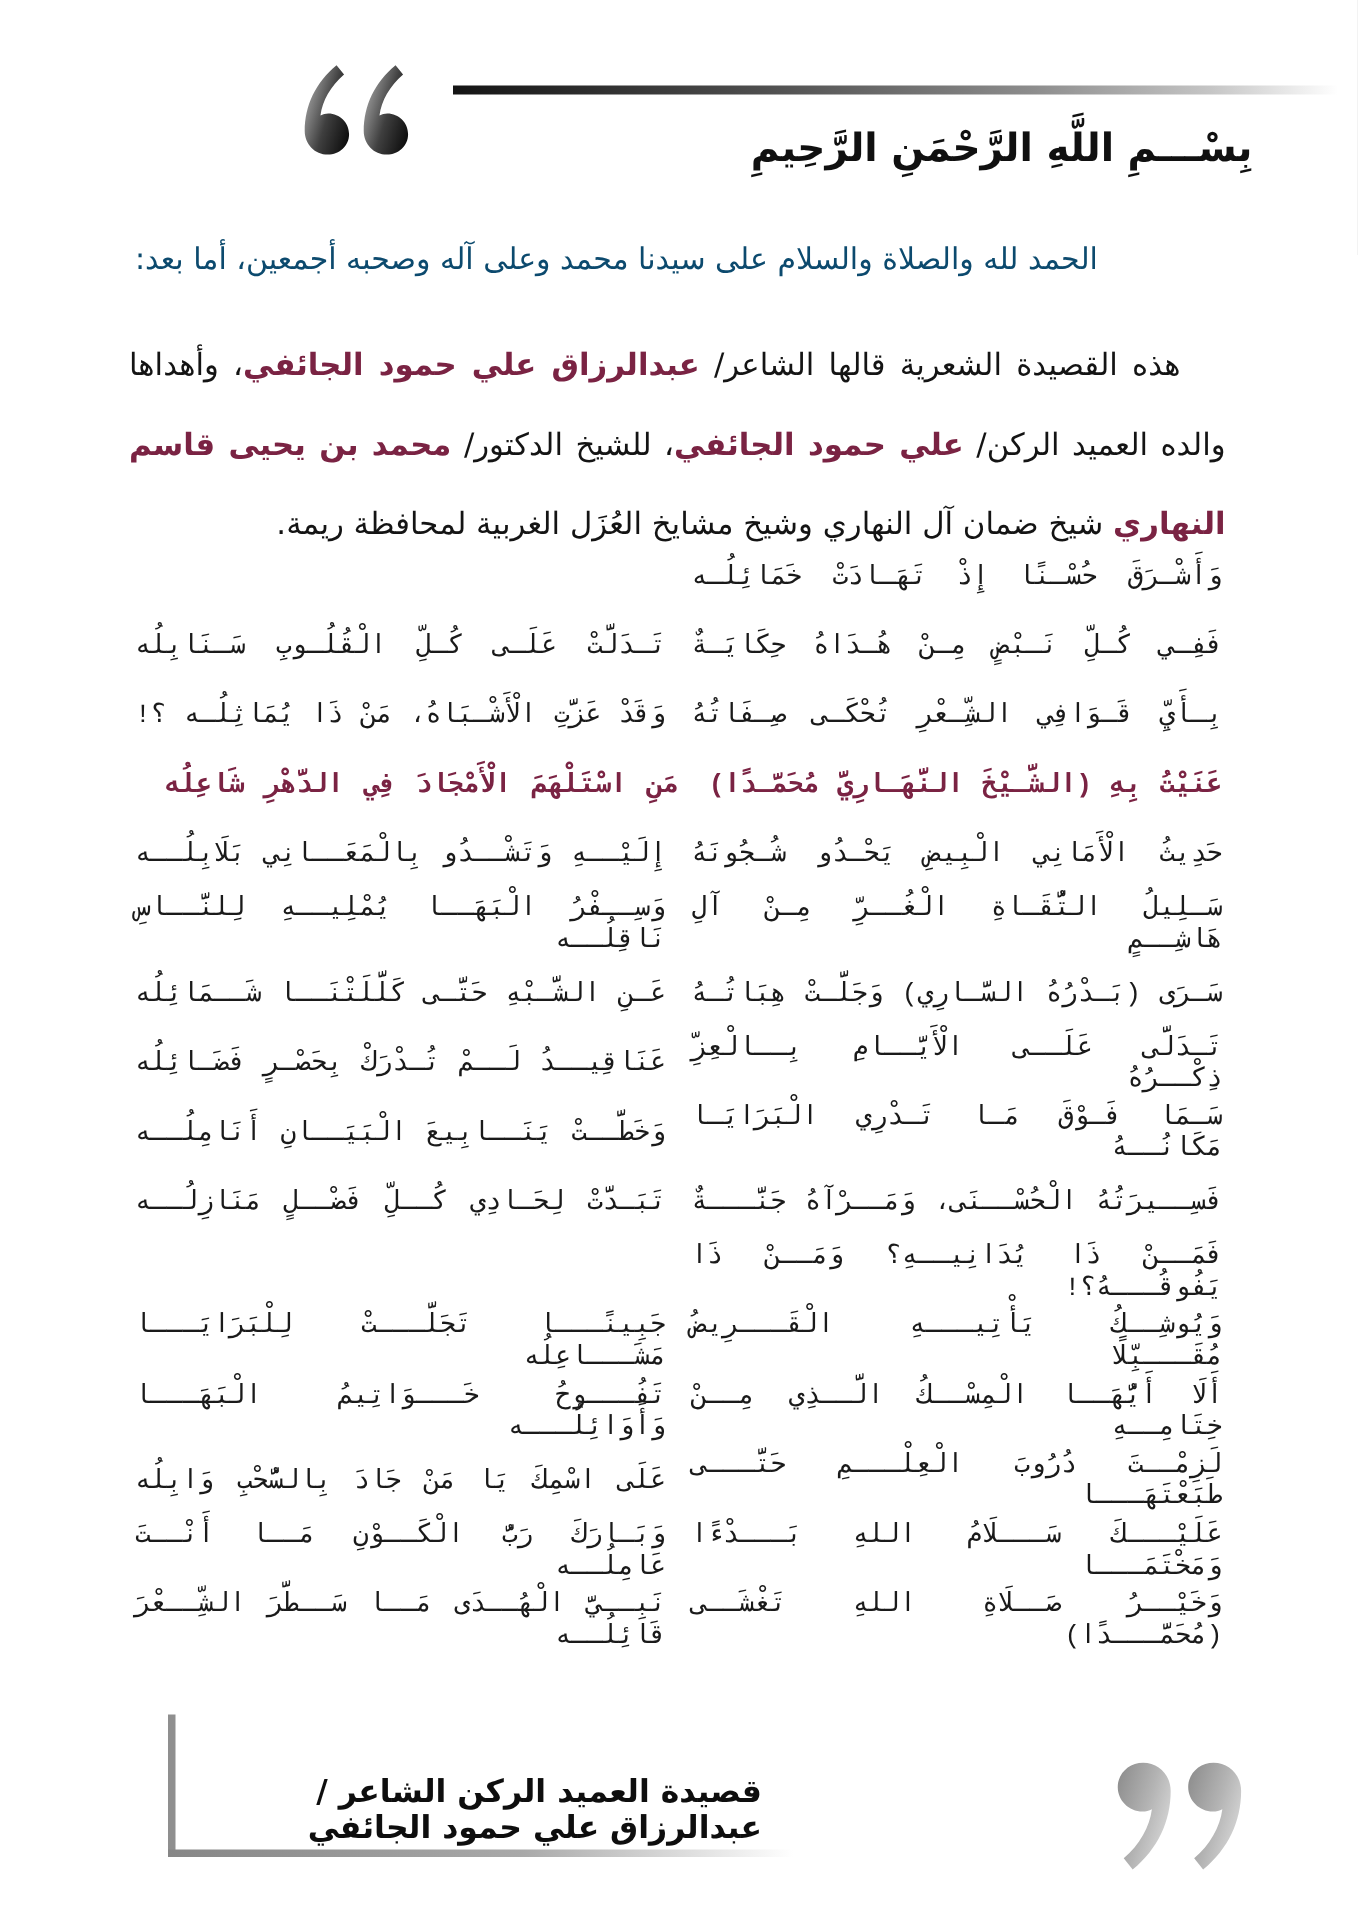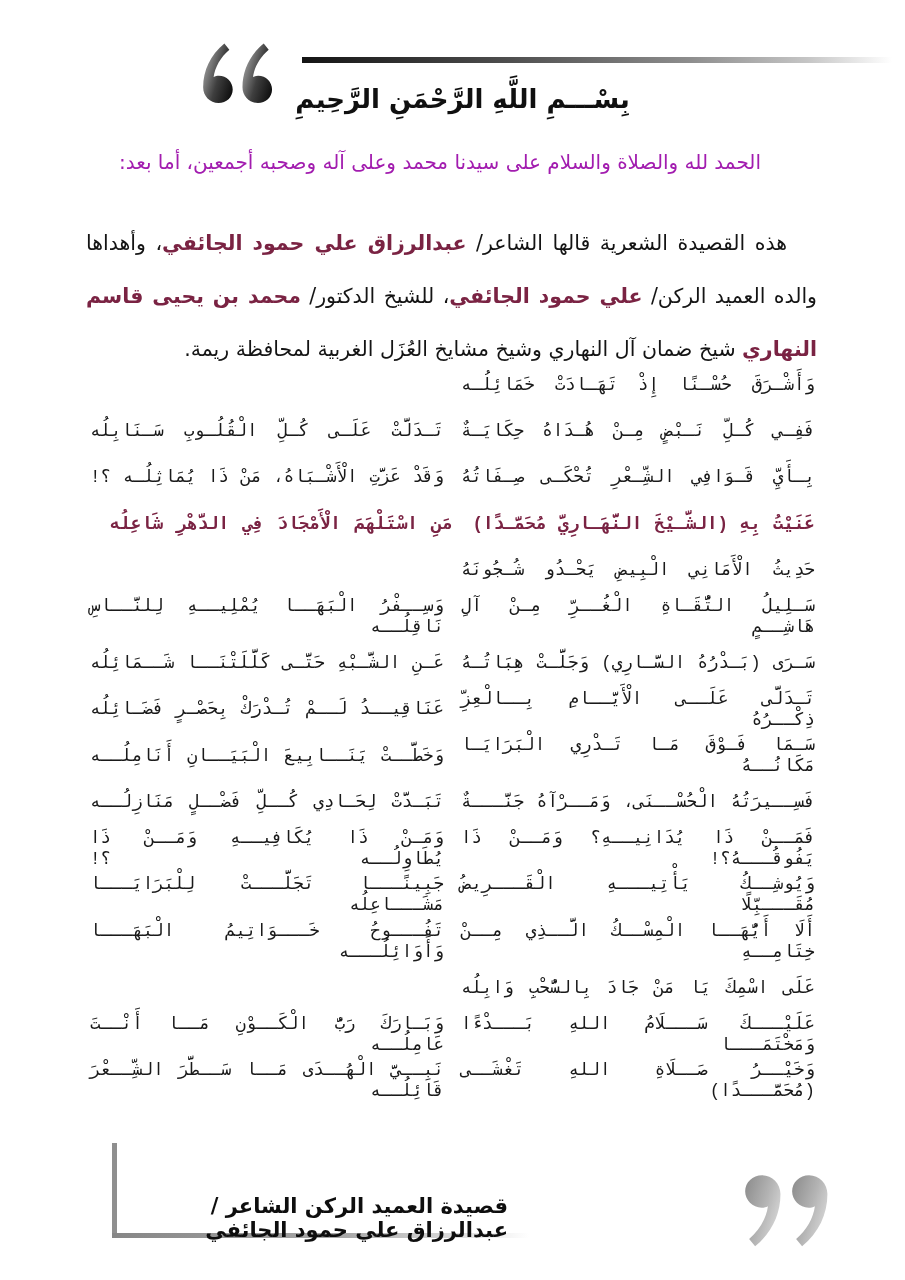--- a/index.html
+++ b/index.html
@@ -8,26 +8,26 @@
     margin:0 auto;overflow:hidden;
     font-family:"DejaVu Sans","Liberation Sans",sans-serif;
   }
   
   .open-quote{position:absolute;left:197px;top:42px;width:80px;height:62px;}
   .top-rule{
     position:absolute;left:302px;top:57px;width:596px;height:6px;
     background:linear-gradient(to right,#141414 0%,#4f4f4f 35%,#8d8d8d 65%,#c6c6c6 85%,rgba(255,255,255,0) 99%);
   }
   .basmala{
-    position:absolute;left:90px;right:70px;top:84px;direction:rtl;text-align:center;
+    position:absolute;left:90px;right:70px;top:84px;direction:rtl;
     font-size:26px;font-weight:bold;color:#101010;letter-spacing:0;
   }
   .hamdala{
-    position:absolute;left:90px;right:90px;top:150px;direction:rtl;text-align:center;
-    padding-right:25px;font-size:20px;color:#a21caf;
+    position:absolute;left:90px;right:90px;top:160px;direction:rtl;text-align:left;
+    padding-right:25px;font-size:20px;color:#0c4a6e;
   }
   
   .intro{
     position:absolute;left:86px;right:88px;top:196px;direction:rtl;
     text-align:justify;text-indent:30px;font-size:20.5px;line-height:53px;color:#141414;
   }
   .intro .name{color:var(--accent);font-weight:bold;margin-top:12px;}
   
   .poem{position:absolute;left:90px;right:90px;top:361px;direction:rtl;}
   .verse{display:flex;justify-content:space-between;align-items:center;height:46.4px;}
@@ -37,21 +37,21 @@
   }
   .verse.accent .hemi{color:var(--accent);font-weight:bold;margin-left:20px;}
   
   .footer-vrule{position:absolute;left:112px;top:1143px;width:5px;height:95px;background:#8f8f8f;}
   .footer-hrule{
     position:absolute;left:112px;top:1233px;width:430px;height:5px;
     background:linear-gradient(to right,#868686 0%,#a9a9a9 55%,rgba(255,255,255,0) 97%);
   }
   .footer-title{
     position:absolute;left:130px;top:1182px;width:378px;direction:rtl;text-align:right;
-    font-size:21px;font-weight:bold;color:#0e0e0e;margin-top:12px;
+    font-size:21px;font-weight:bold;color:#0e0e0e;
   }
   .close-quote{position:absolute;left:741px;top:1174px;width:92px;height:74px;}
 </style>
 </head>
 <body>
 
 <div class="page" style="--accent: #7a2343;">
 
   <svg class="open-quote" viewBox="0 0 60 52" preserveAspectRatio="xMidYMid meet" aria-hidden="true">
     <defs>
@@ -86,20 +86,21 @@
       <div class="verse">
         <div class="hemi">بِـأَيِّ قَـوَافِي الشِّـعْرِ تُحْكَـى صِـفَاتُهُ</div>
         <div class="hemi">وَقَدْ عَزَّتِ الْأَشْـبَاهُ، مَنْ ذَا يُمَاثِلُـه ؟!</div>
       </div>
       <div class="verse accent">
         <div class="hemi">عَنَيْتُ بِهِ (الشَّـيْخَ النَّهَـارِيَّ مُحَمَّـدًا)</div>
         <div class="hemi">مَنِ اسْتَلْهَمَ الْأَمْجَادَ فِي الدَّهْرِ شَاعِلُه</div>
       </div>
       <div class="verse">
         <div class="hemi">حَدِيثُ الْأَمَانِي الْبِيضِ يَحْـدُو شُـجُونَهُ</div>
+        <div class="hemi">إِلَيْــهِ وَتَشْــدُو بِالْمَعَــانِي بَلَابِلُــه</div>
       </div>
       <div class="verse">
         <div class="hemi">سَـلِيلُ التُّقَـاةِ الْغُــرِّ مِـنْ آلِ هَاشِــمٍ</div>
         <div class="hemi">وَسِــفْرُ الْبَهَــا يُمْلِيــهِ لِلنَّــاسِ نَاقِلُــه</div>
       </div>
       <div class="verse">
         <div class="hemi">سَـرَى (بَـدْرُهُ السَّـارِي) وَجَلَّـتْ هِبَاتُـهُ</div>
         <div class="hemi">عَـنِ الشَّـبْهِ حَتَّـى كَلَّلَتْنَــا شَــمَائِلُه</div>
       </div>
       <div class="verse">
@@ -109,31 +110,31 @@
       <div class="verse">
         <div class="hemi">سَـمَا فَـوْقَ مَـا تَـدْرِي الْبَرَايَـا مَكَانُــهُ</div>
         <div class="hemi">وَخَطَّــتْ يَنَــابِيعَ الْبَيَــانِ أَنَامِلُــه</div>
       </div>
       <div class="verse">
         <div class="hemi">فَسِــيرَتُهُ الْحُسْــنَى، وَمَــرْآهُ جَنَّـــةٌ</div>
         <div class="hemi">تَبَـدَّتْ لِحَـادِي كُــلِّ فَضْــلٍ مَنَازِلُــه</div>
       </div>
       <div class="verse">
         <div class="hemi">فَمَــنْ ذَا يُدَانِيــهِ؟ وَمَــنْ ذَا يَفُوقُـــهُ؟!</div>
-        <div class="hemi">وَمَـنْ ذَا يُكَافِيــهِ وَمَــنْ ذَا يُطَاوِلُــه ؟!</div>
       </div>
       <div class="verse">
         <div class="hemi">وَيُوشِــكُ يَأْتِيـــهِ الْقَـــرِيضُ مُقَـــبِّلًا</div>
         <div class="hemi">جَبِينًـــا تَجَلَّـــتْ لِلْبَرَايَـــا مَشَـــاعِلُه</div>
       </div>
       <div class="verse">
         <div class="hemi">أَلَا أَيُّهَــا الْمِسْــكُ الَّــذِي مِــنْ خِتَامِــهِ</div>
         <div class="hemi">تَفُـــوحُ خَـــوَاتِيمُ الْبَهَـــا وَأَوَائِلُـــه</div>
       </div>
       <div class="verse">
+        <div class="hemi">لَزِمْــتَ دُرُوبَ الْعِلْـــمِ حَتَّـــى طَبَعْتَهَـــا</div>
         <div class="hemi">عَلَى اسْمِكَ يَا مَنْ جَادَ بِالسُّحْبِ وَابِلُه</div>
       </div>
       <div class="verse">
         <div class="hemi">عَلَيْـــكَ سَـــلَامُ اللهِ بَـــدْءًا وَمَخْتَمَـــا</div>
         <div class="hemi">وَبَـارَكَ رَبُّ الْكَــوْنِ مَــا أَنْــتَ عَامِلُــه</div>
       </div>
       <div class="verse">
         <div class="hemi">وَخَيْــرُ صَــلَاةِ اللهِ تَغْشَــى (مُحَمَّـــدًا)</div>
         <div class="hemi">نَبِــيَّ الْهُــدَى مَــا سَــطَّرَ الشِّــعْرَ قَائِلُــه</div>
       </div>

